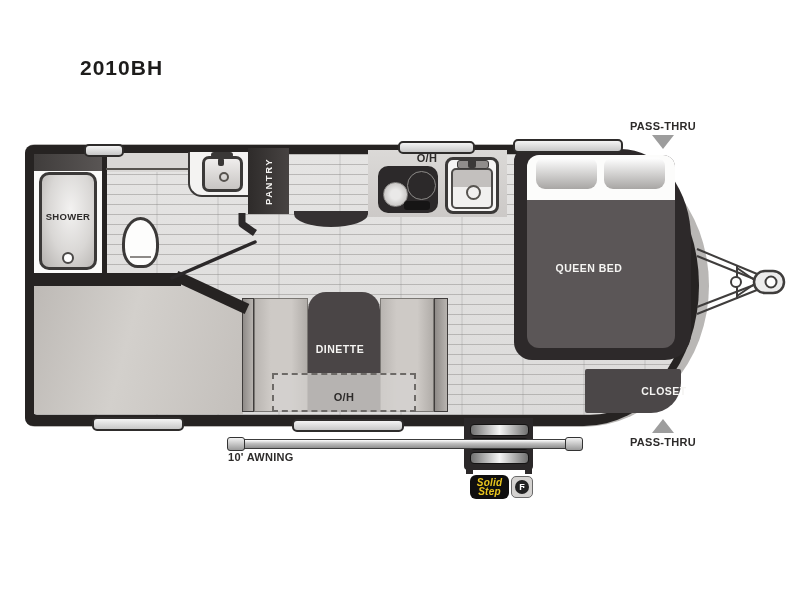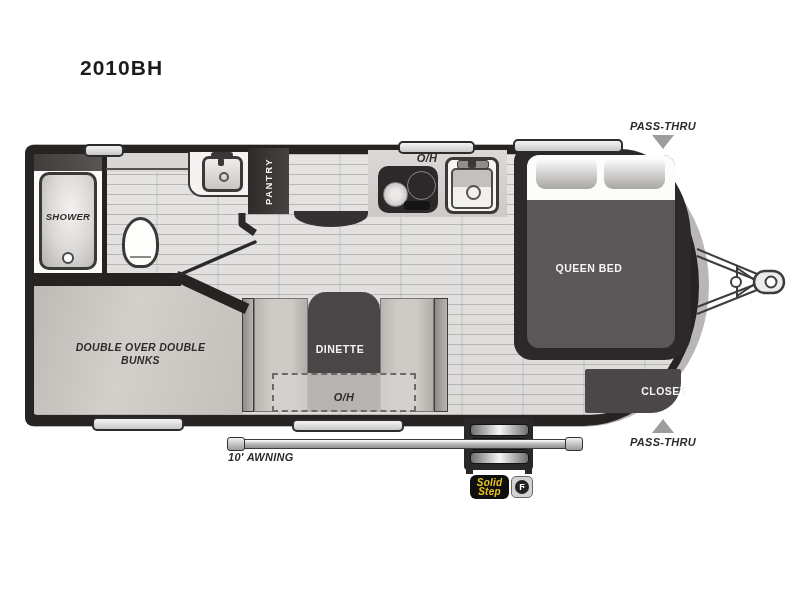--- a/index.html
+++ b/index.html
@@ -1,19 +1,19 @@
 <!DOCTYPE html>
 <html><head>
 <meta charset="utf-8">
 <style>
   html,body{margin:0;padding:0;background:#ffffff;}
   .page{position:relative;width:800px;height:600px;background:#fff;overflow:hidden;
         font-family:"Liberation Sans",sans-serif;}
   .abs{position:absolute;}
-  .lbl{font-weight:bold;color:#2d2b2a;letter-spacing:.3px;font-style:italic;}
+  .lbl{font-weight:bold;color:#2d2b2a;letter-spacing:.3px;}
   .lbl-w{font-weight:bold;color:#f5f4f2;letter-spacing:.5px;}
   .ctr{display:flex;align-items:center;justify-content:center;text-align:center;}
 
   .title{left:80px;top:56px;font-size:21px;font-weight:600;color:#1d1c1b;letter-spacing:1px;}
 
   
   .cap{left:25px;top:144px;width:684px;height:283px;background:#b9b7b5;
        border-radius:10px 130px 130px 10px / 10px 145px 145px 10px;}
   .wall{left:25px;top:145px;width:674px;height:281px;background:#262322;
         border-radius:8px 115px 115px 8px / 8px 140px 140px 8px;}
@@ -181,26 +181,20 @@
   <div class="abs queen-label ctr lbl-w">QUEEN BED</div>
   <div class="abs closet"></div>
   <div class="abs closet-label ctr lbl-w" style="font-size:10.5px;">CLOSET</div>
 
   <div class="abs pt-top-label ctr lbl">PASS-THRU</div>
   <div class="abs arrow-down"></div>
   <div class="abs arrow-up"></div>
   <div class="abs pt-bottom-label ctr lbl">PASS-THRU</div>
 
   <div class="abs bunks"></div>
-  <div class="abs bunks-label ctr lbl">
-    <div>
-        <div>DOUBLE OVER DOUBLE</div>
-        <div>BUNKS</div>
-      </div>
-  </div>
 
   <div class="abs bench-back" style="left:242px;"></div>
   <div class="abs bench-seat" style="left:254px;"></div>
   <div class="abs dtable"></div>
   <div class="abs bench-seat" style="left:380px;"></div>
   <div class="abs bench-back" style="left:434px;width:14px;"></div>
   <div class="abs dinette-label ctr lbl-w">DINETTE</div>
   <div class="abs oh-overlay"></div>
   <div class="abs oh2-label ctr lbl">O/H</div>
 

